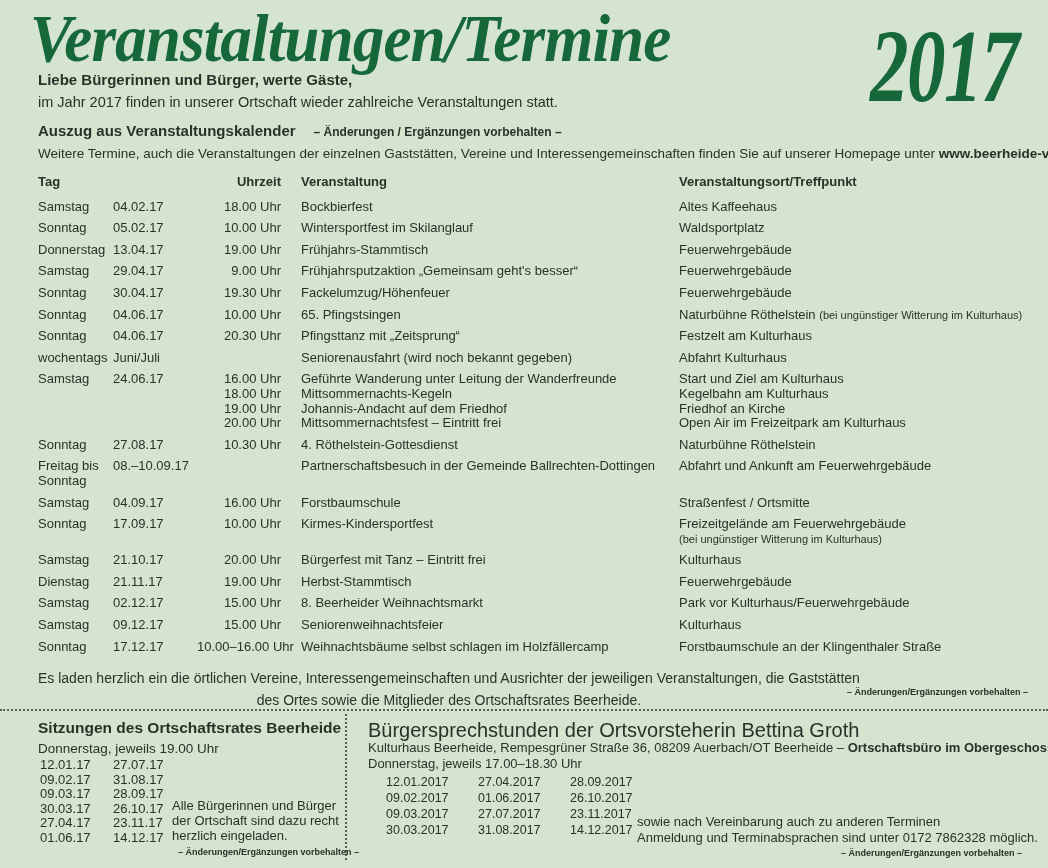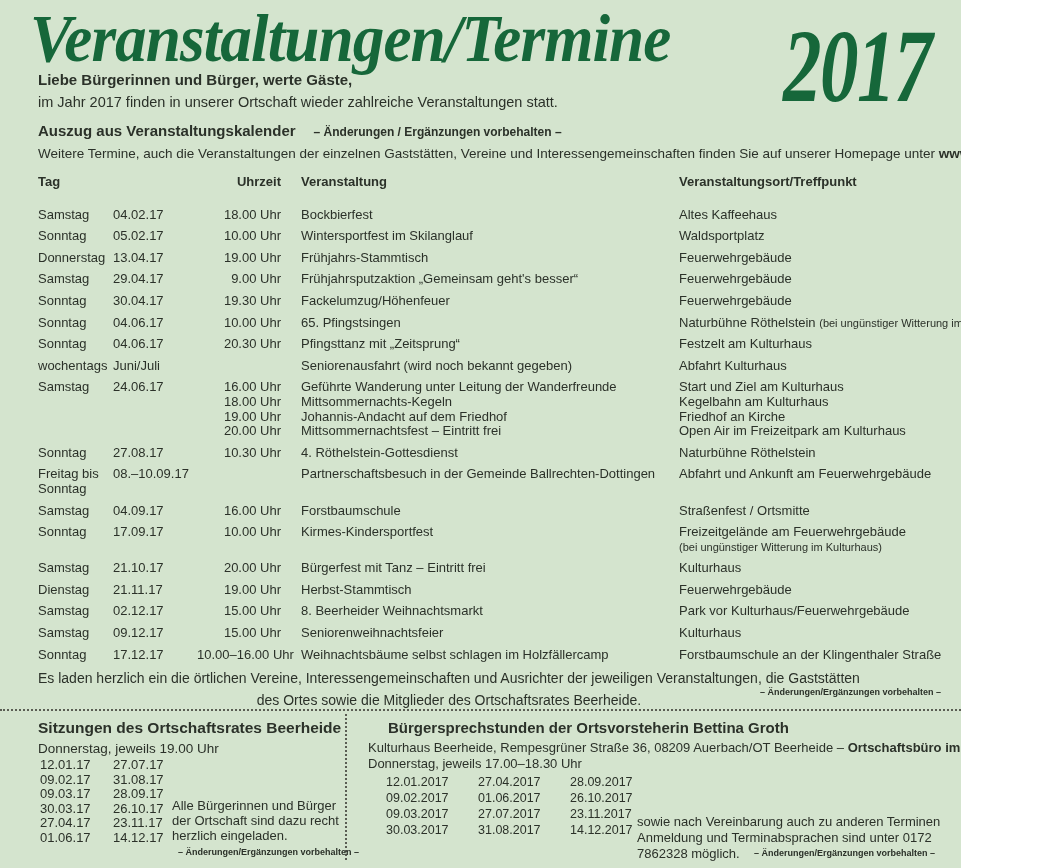--- a/index.html
+++ b/index.html
@@ -1,18 +1,18 @@
 <!DOCTYPE html>
 <html><head>
 <meta charset="utf-8">
 <style>
   html,body{margin:0;padding:0;}
   .page{
     position:relative;
-    width:961px;height:868px;
+    width:1048px;height:868px;
     background:#d4e4ce;
     font-family:"Liberation Sans",sans-serif;
     color:#2b3129;
     overflow:hidden;
   }
   
   .title{
     position:absolute;left:30px;top:2px;
     font-family:"Liberation Serif",serif;
     font-style:italic;font-weight:bold;
@@ -32,41 +32,41 @@
   }
   .greet1{position:absolute;left:38px;top:71px;font-size:15px;font-weight:bold;}
   .greet2{position:absolute;left:38px;top:94px;font-size:14.5px;text-align:right;}
   .cal-head{position:absolute;left:38px;top:122px;font-size:15px;font-weight:bold;white-space:nowrap;}
   .cal-head .note{font-size:12px;margin-left:18px;font-weight:bold;}
   .homepage{position:absolute;left:38px;top:146px;font-size:13.5px;white-space:nowrap;}
   .homepage b{font-weight:bold;}
   
   .etable{position:absolute;left:38px;top:175px;width:985px;}
   .ehead,.erow{display:grid;grid-template-columns:75px 84px 84px 378px 1fr;}
-  .ehead{font-weight:bold;font-size:13.5px;line-height:15px;margin-bottom:18px;}
+  .ehead{font-weight:bold;font-size:13.5px;line-height:15px;margin-bottom:10px;}
   .erow{margin-bottom:7px;}
   .cell{font-size:13px;line-height:14.6px;}
   .cell.time{text-align:right;}
   .cell.event,.cell.loc{padding-left:20px;white-space:nowrap;}
   .cell.date,.cell.time{white-space:nowrap;}
   .small-inline{font-size:11px;}
   
   .closing{position:absolute;left:38px;top:667px;font-size:14px;line-height:22px;text-align:center;}
   .closing-note{position:absolute;right:20px;top:687px;font-size:9px;font-weight:bold;}
   
   .div-h{position:absolute;left:0;top:709px;width:1048px;border-top:2px dotted #5a5d53;}
   .div-v{position:absolute;left:345px;top:714px;height:146px;border-left:2px dotted #5a5d53;}
   
   .sitz-title{position:absolute;left:38px;top:719px;font-size:15.5px;font-weight:bold;white-space:nowrap;}
   .sitz-sub{position:absolute;left:38px;top:741px;font-size:13.5px;}
   .sitz-dates{position:absolute;left:40px;top:758px;display:grid;grid-template-columns:73px 73px;font-size:13px;line-height:14.6px;}
   .sitz-invite{position:absolute;left:172px;top:799px;font-size:13px;line-height:14.8px;}
   .sitz-note{position:absolute;left:178px;top:847px;font-size:9px;font-weight:bold;}
   
-  .spr-title{position:absolute;left:388px;top:719px;font-size:15px;font-weight:bold;white-space:nowrap;}
+  .spr-title{position:absolute;left:368px;top:719px;font-size:20px;font-weight:normal;white-space:nowrap;}
   .spr-addr{position:absolute;left:368px;top:740px;font-size:13px;white-space:nowrap;}
   .spr-addr b{font-weight:bold;}
   .spr-sub{position:absolute;left:368px;top:756px;font-size:13px;}
   .spr-dates{position:absolute;left:386px;top:774px;display:grid;grid-template-columns:92px 92px 92px;font-size:12.5px;line-height:16px;}
   .spr-dates .dc{text-align:left;}
   .spr-extra{position:absolute;left:637px;top:814px;font-size:13px;line-height:16px;}
   .spr-note{position:absolute;right:26px;top:848px;font-size:9px;font-weight:bold;}
 </style>
 </head>
 <body>

